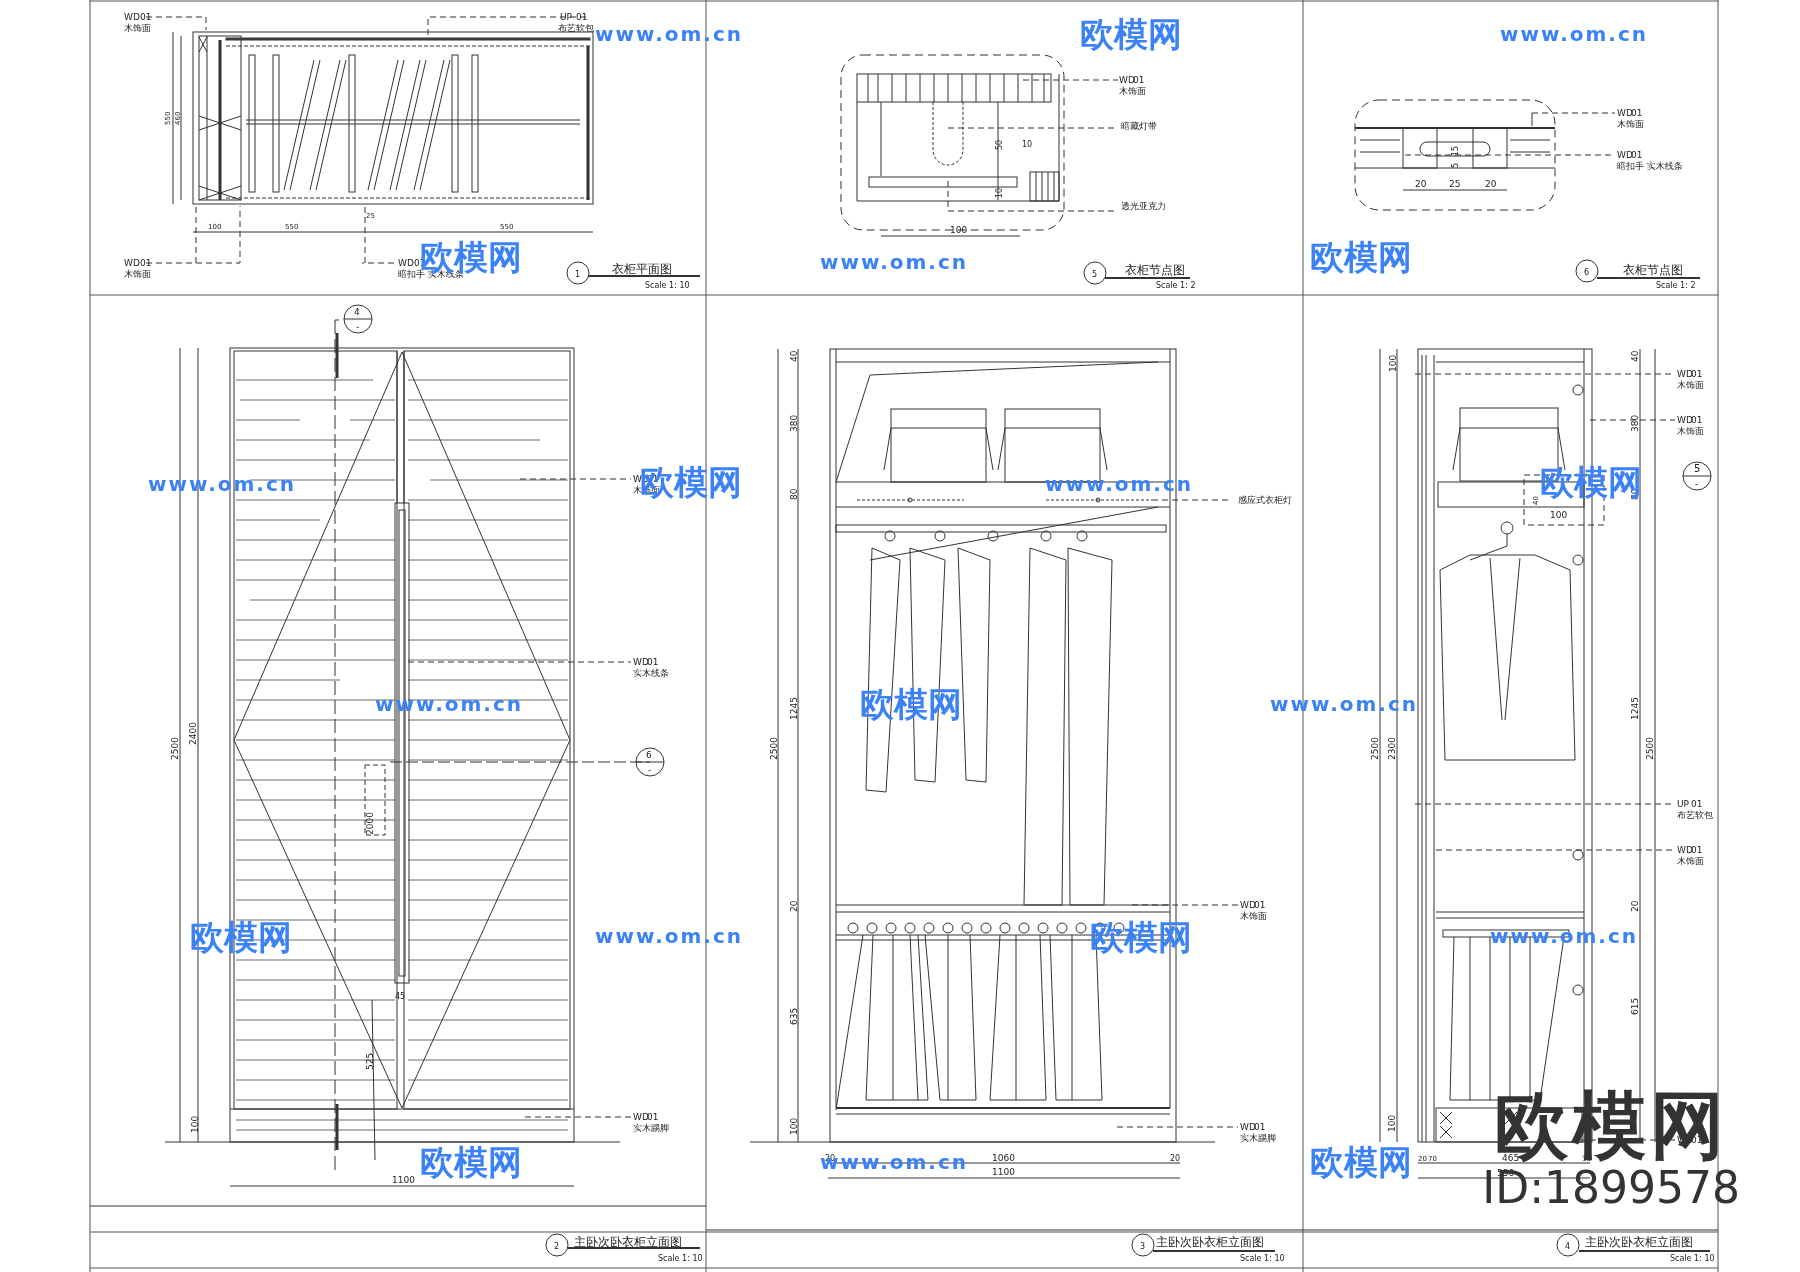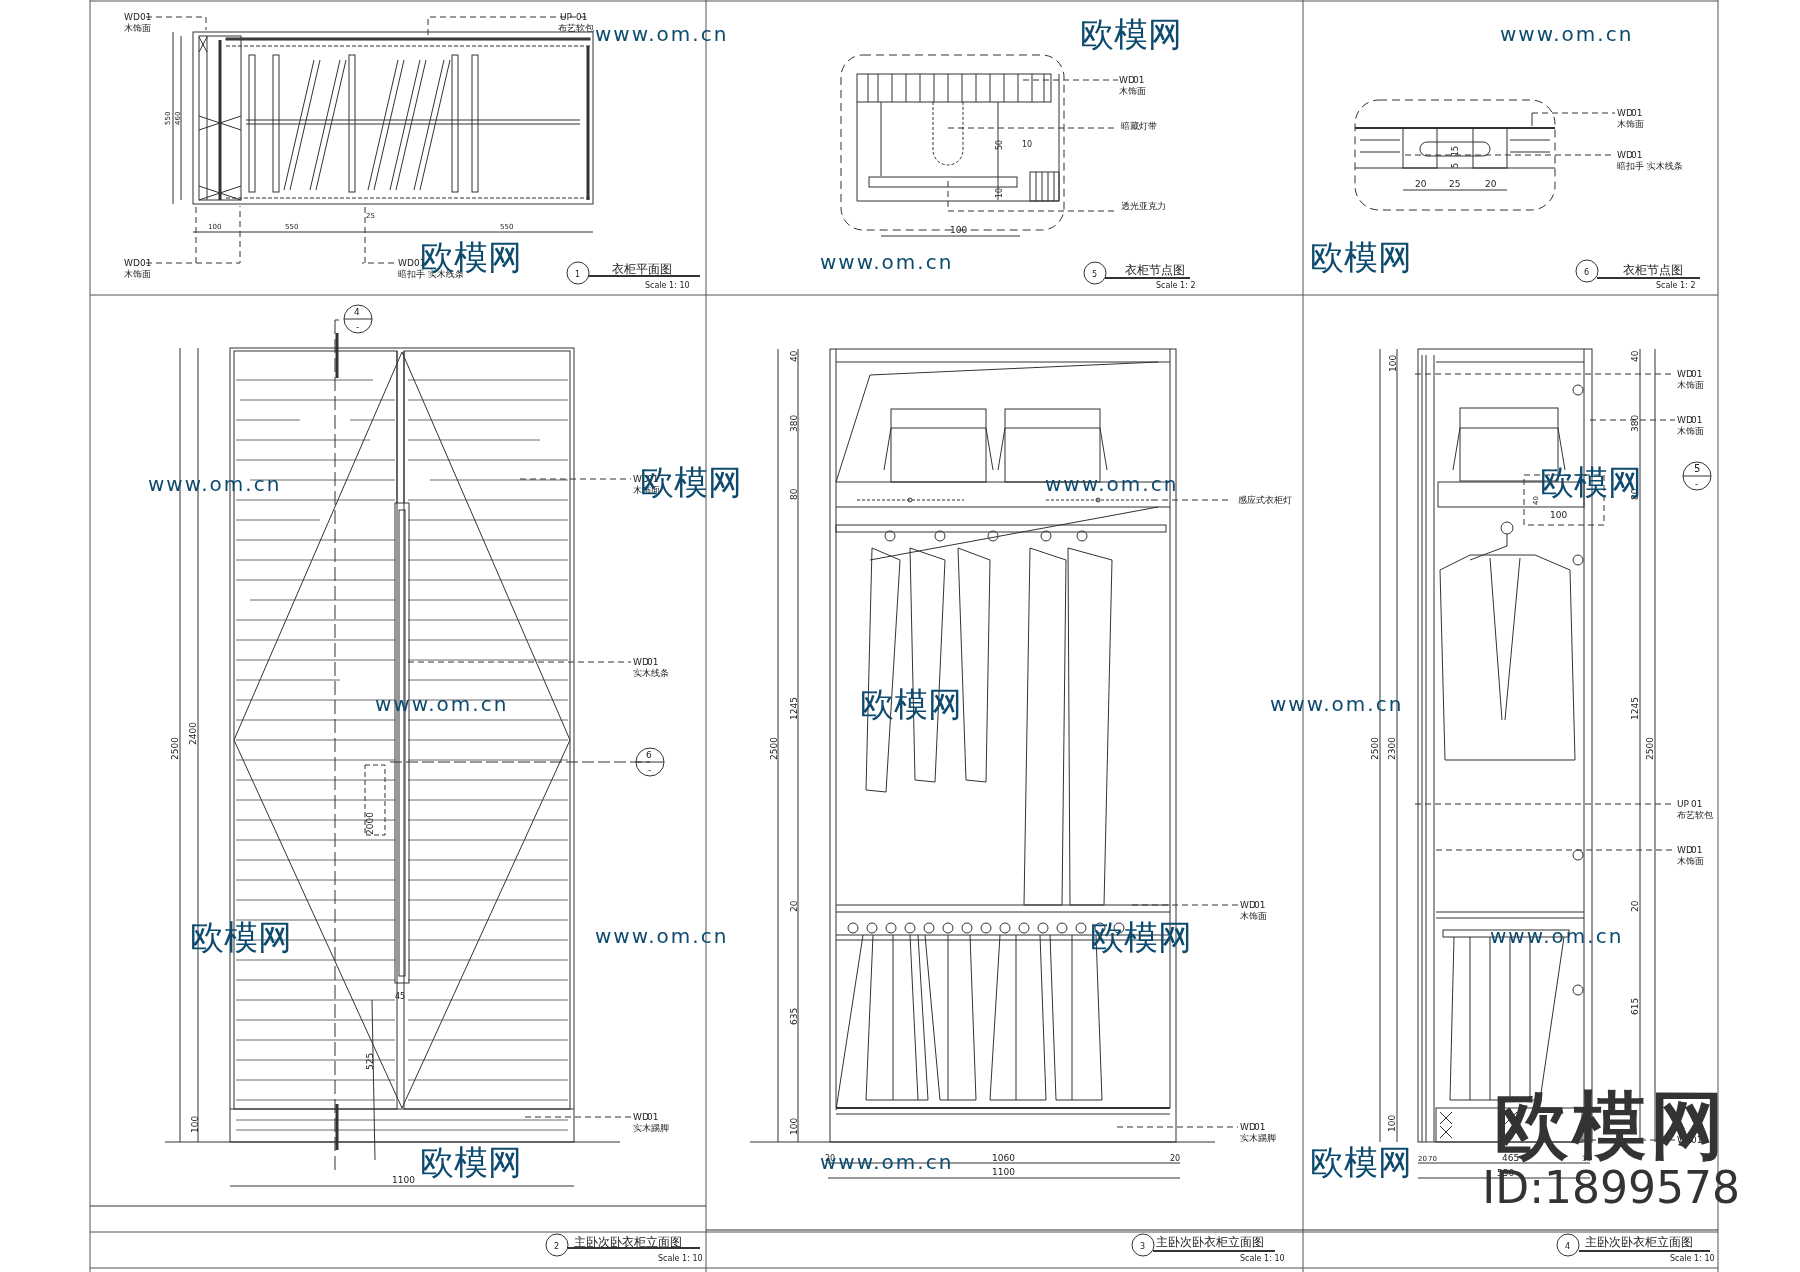--- a/index.html
+++ b/index.html
@@ -1,20 +1,20 @@
 <!DOCTYPE html>
 <html><head>
 <meta charset="utf-8">
 <style>
   html, body { margin:0; padding:0; background:#ffffff; }
   body { width:1800px; height:1272px; position:relative; overflow:hidden;
          font-family: "DejaVu Sans", sans-serif; color:#222; }
   #sheet { position:absolute; left:0; top:0; width:1800px; height:1032px; }
   svg text { font-family: "DejaVu Sans", sans-serif; fill:#222; }
-  .wm { position:absolute; font-family:"DejaVu Sans", sans-serif; color:#0c4a6e; font-weight:normal; pointer-events:none; white-space:nowrap; }
+  .wm { position:absolute; font-family:"DejaVu Sans", sans-serif; color:#3b82f6; font-weight:bold; pointer-events:none; white-space:nowrap; }
   .wm-url { font-size:20px; letter-spacing:2px; }
   .wm-logo { font-size:34px; }
   .brand { position:absolute; right:60px; top:1088px; color:#333; text-align:center; pointer-events:none; }
   .brand-name { font-size:74px; font-weight:bold; letter-spacing:4px; line-height:1; }
   .brand-id { font-size:44px; line-height:1.2; }
 </style>
 </head>
 <body>
 
 <div id="sheet">

